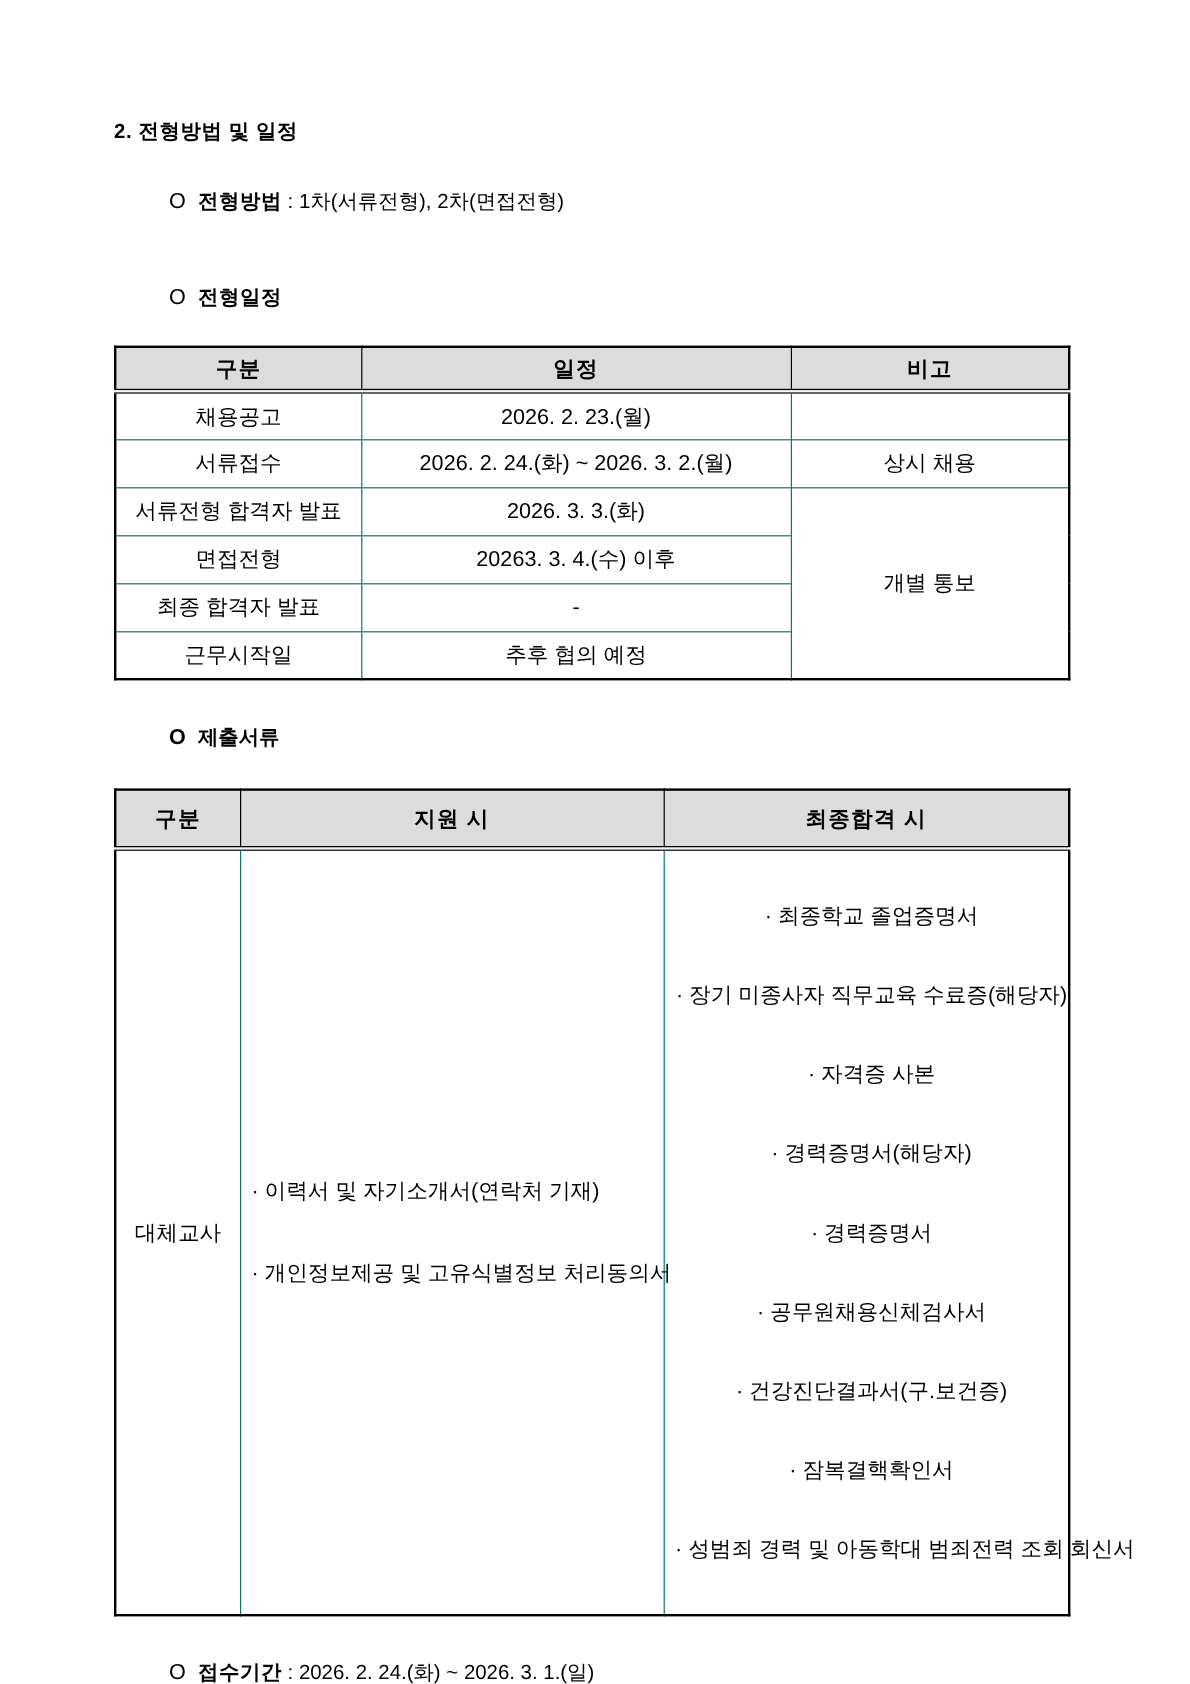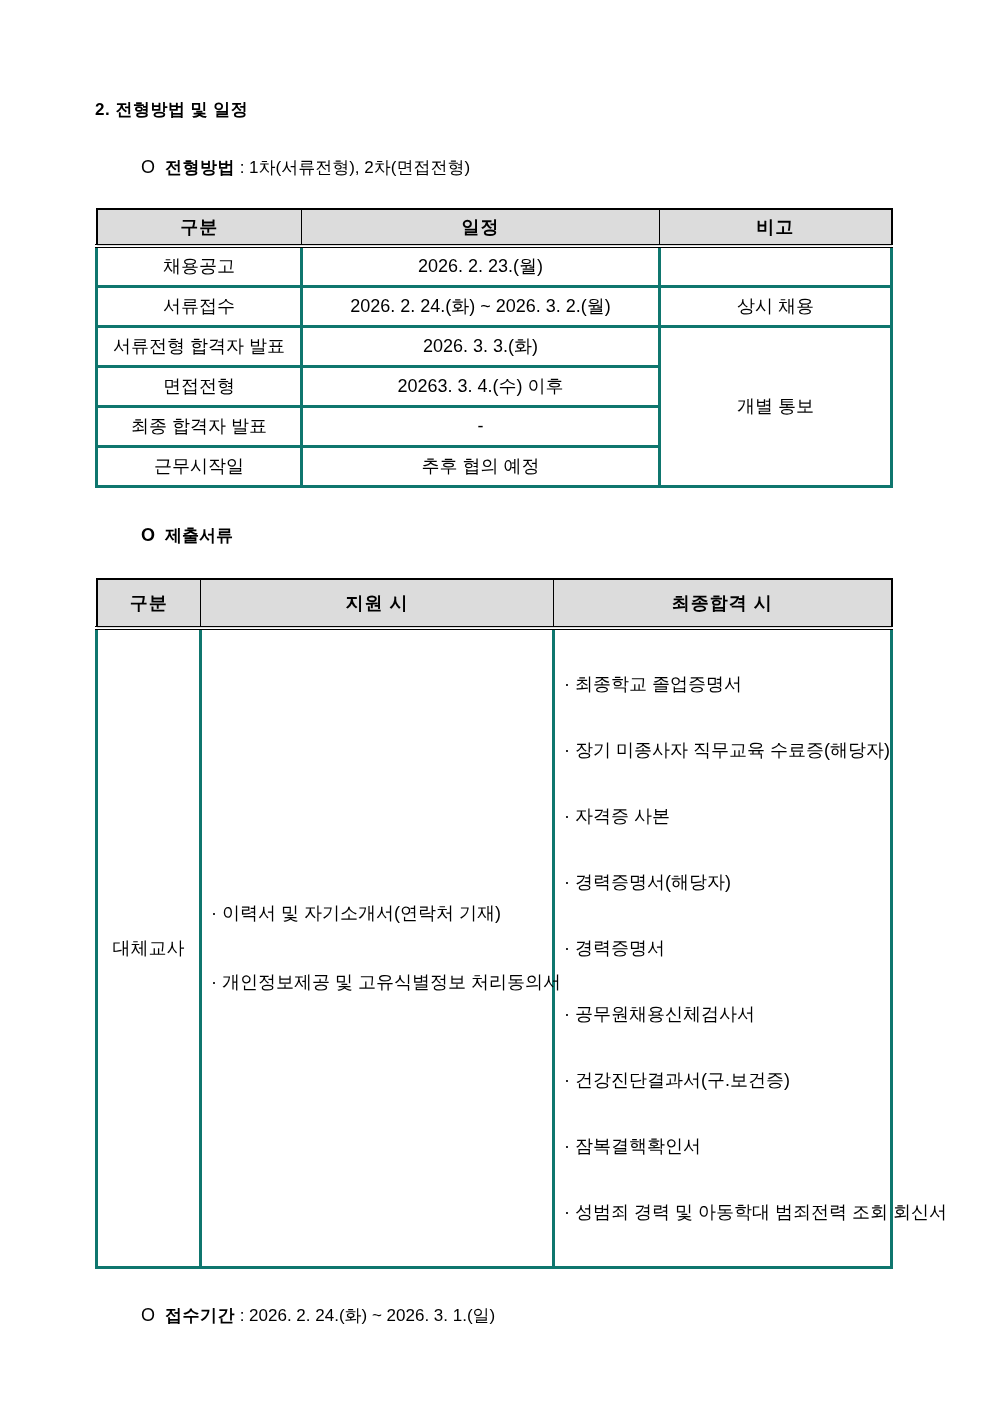--- a/index.html
+++ b/index.html
@@ -27,51 +27,54 @@
     width:795px; border:2px solid #000;
     font-size:18px;
   }
   table.tbl th {
     background:#dcdcdc; font-weight:bold;
     border:1px solid #000; border-bottom:4px double #000;
     text-align:center; vertical-align:middle;
     letter-spacing:1px;
   }
   table.tbl td {
-    border:3px solid #0f766e;
+    border:1px solid #0f766e;
     text-align:center; vertical-align:middle;
     white-space:pre;
   }
   .tbl-schedule { margin-top:7px; }
   .tbl-schedule th { height:37px; }
   .tbl-schedule td { height:40px; }
 
   .o-line { margin:14px 0 0 27px; font-size:17px; line-height:22px; font-weight:bold; white-space:pre; }
   .o-line .b-mark { margin-right:10px; font-size:18px; }
 
   .tbl-docs { margin-top:9px; }
   .tbl-docs th { height:49px; }
   .tbl-docs td.body-cell { height:336px; }
   .tbl-docs td.c-left { text-align:left; padding-left:9px; }
   .doc-line { line-height:27px; white-space:pre; }
-  .doc-line.tight { line-height:24px; }
+  .doc-line.tight { line-height:24px;text-align:center; }
 
   .gap-sec3 { margin-top:44px; }
 </style>
 </head>
 <body>
 
 <div class="page">
 
   <div class="sec-title">2. 전형방법 및 일정</div>
 
   <div class="bullet">
     <span class="b-mark">O</span><span class="b-label">전형방법</span><span class="b-rest"> : 1차(서류전형), 2차(면접전형)</span>
   </div>
 
+  <div class="bullet">
+    <span class="b-mark">O</span><span class="b-label">전형일정</span>
+  </div>
 
   <table class="tbl tbl-schedule">
     <colgroup>
       <col style="width:205px">
         <col style="width:358px">
         <col style="width:232px">
     </colgroup>
     <thead>
       <tr>
         <th>구분</th>

